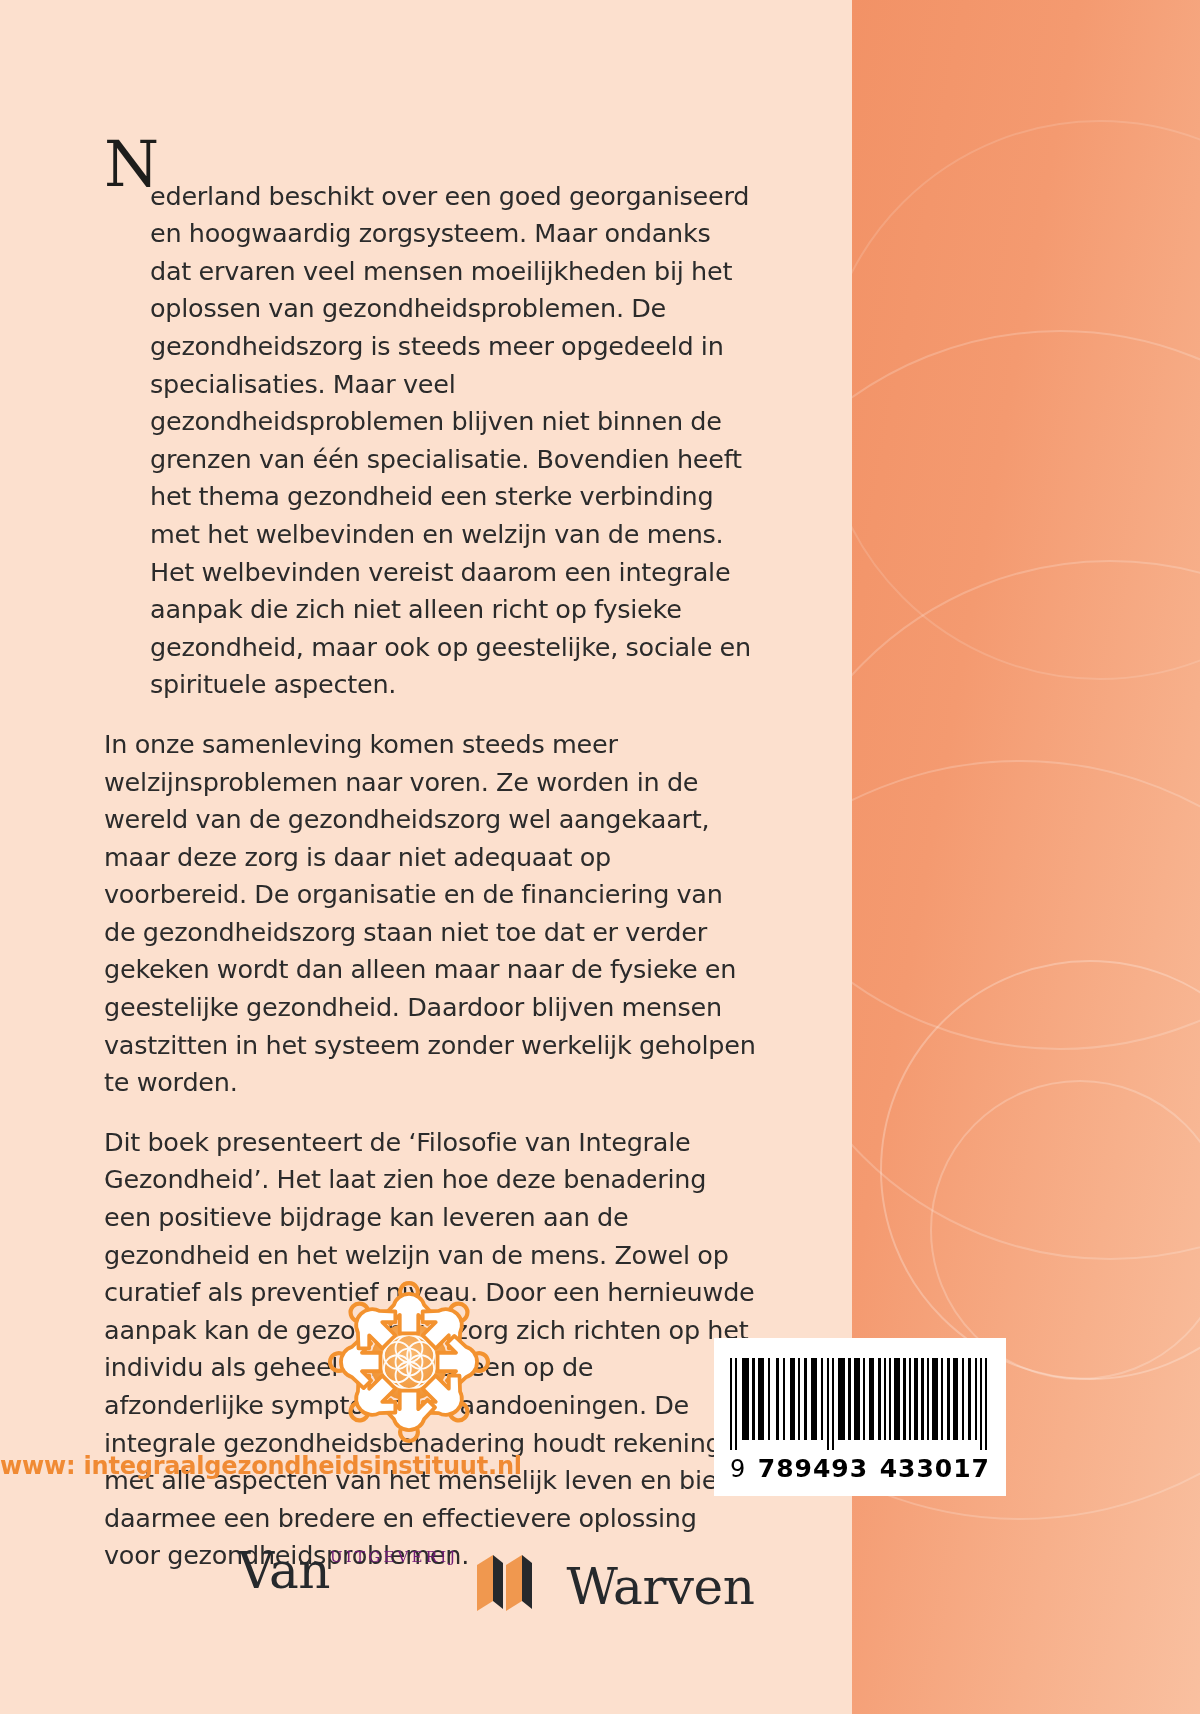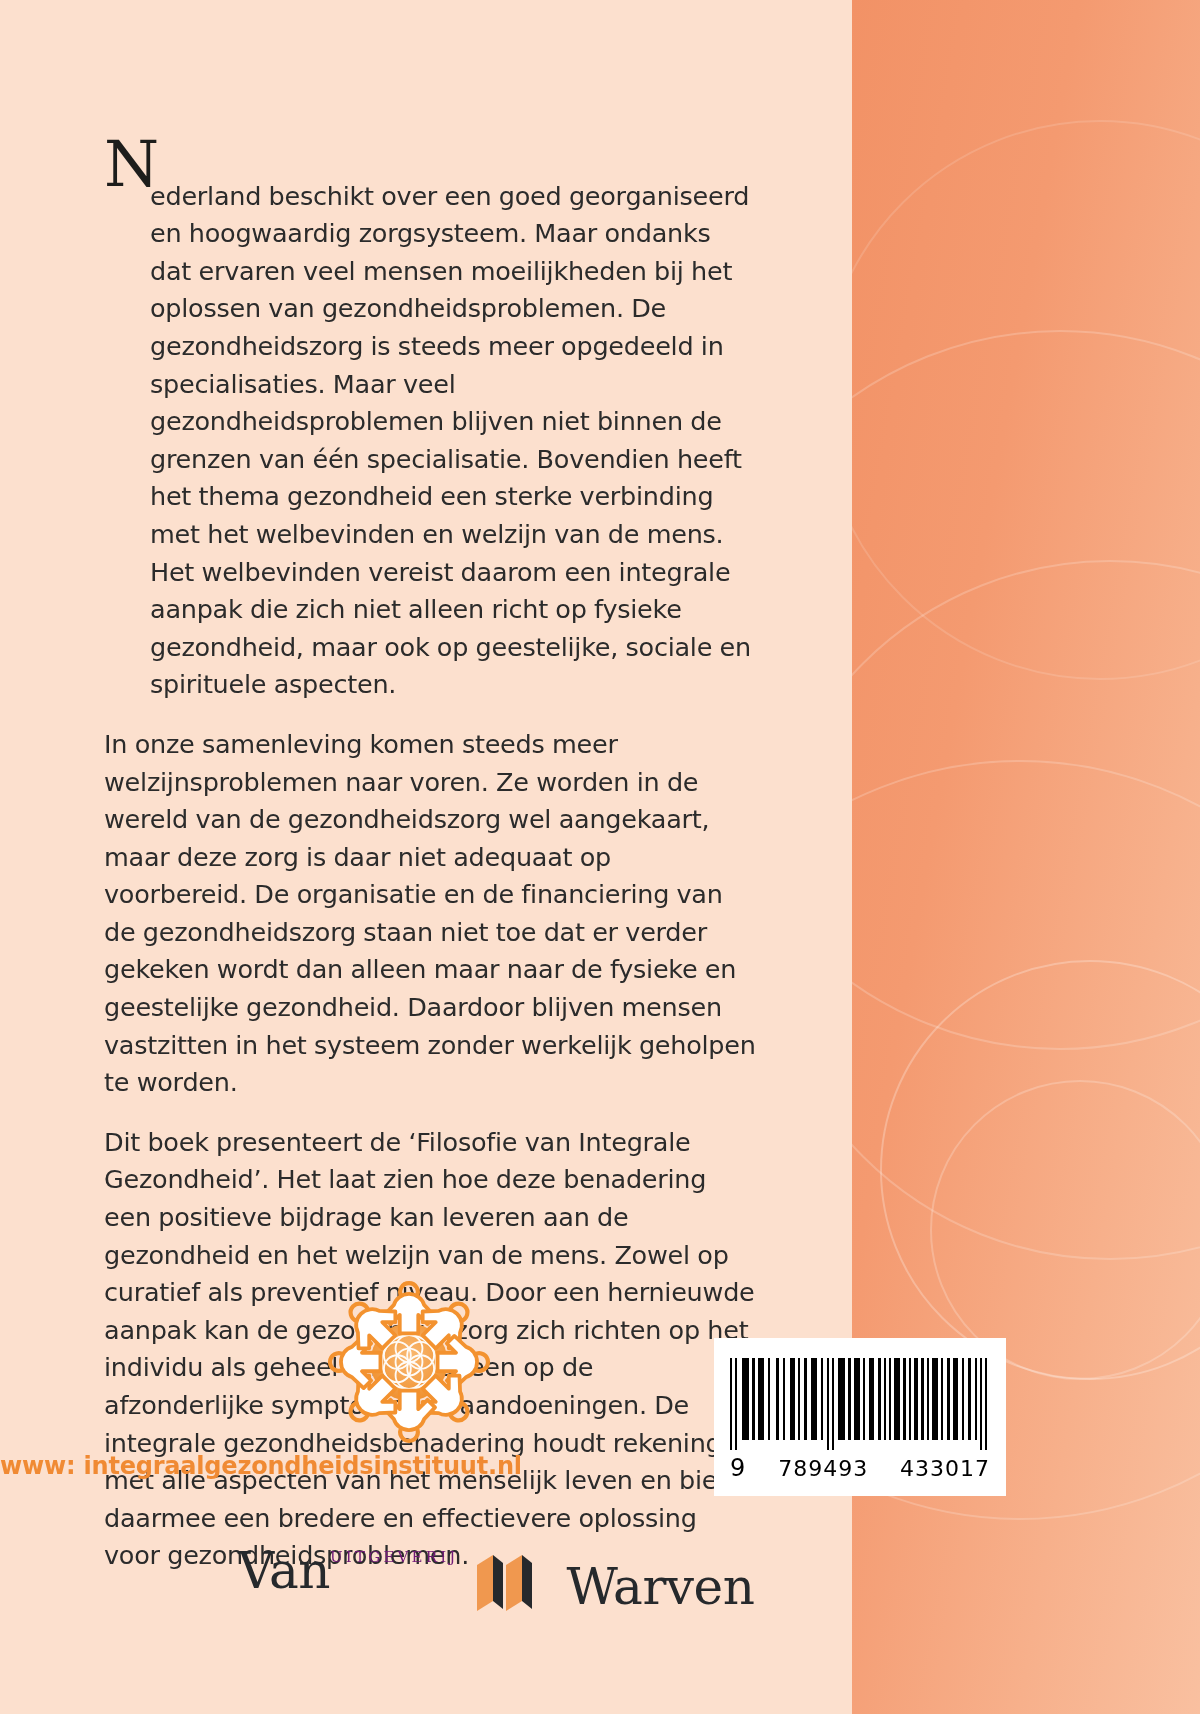--- a/index.html
+++ b/index.html
@@ -172,21 +172,21 @@
     display: flex;
     justify-content: space-between;
     align-items: baseline;
     padding: 4px 2px 0 2px;
     font-family: "DejaVu Sans", sans-serif;
     font-size: 25px;
     color: #000;
     letter-spacing: 1px;
   }
   #isbn-lead { font-size: 24px; }
-  #isbn-g1, #isbn-g2 { font-size: 22px; }
+  #isbn-g1, #isbn-g2 { font-size: 25px; font-weight: bold; }
 </style>
 </head>
 <body>
 
 <div id="page">
 
   <div id="bg-left"></div>
   <div id="bg-right"></div>
 
   <div id="arcs-clip">

